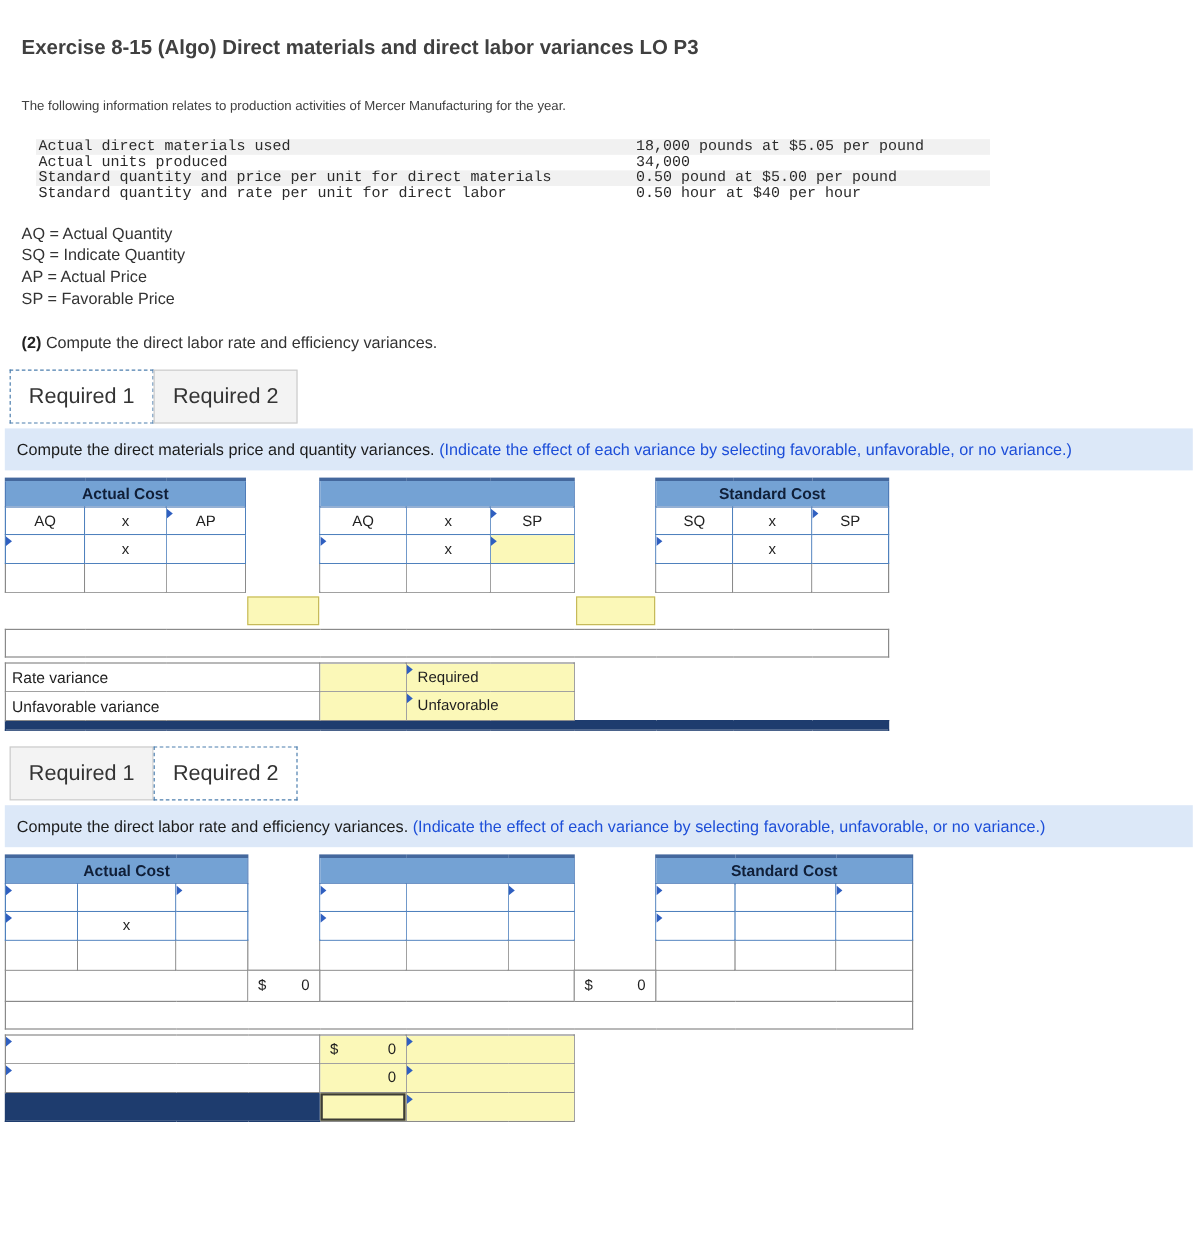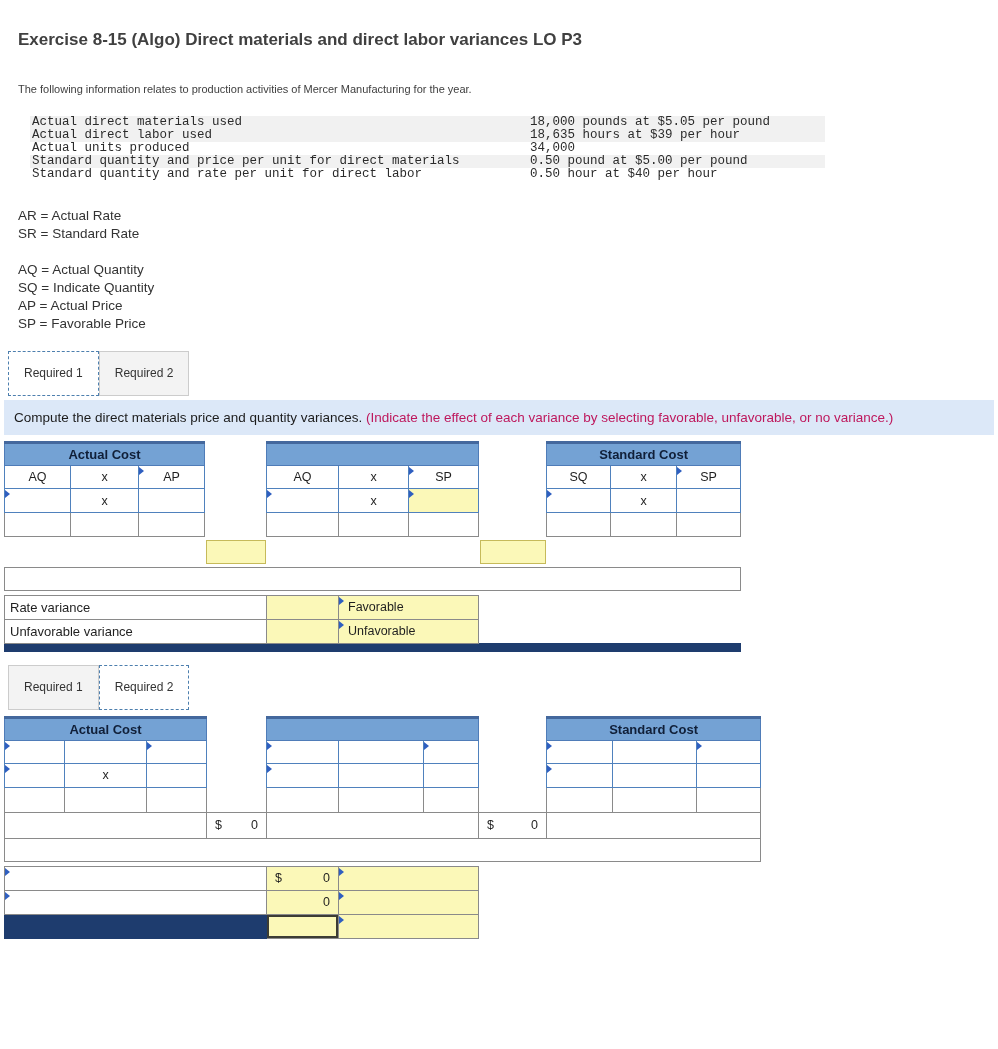--- a/index.html
+++ b/index.html
@@ -18,29 +18,29 @@
   .ilabel{flex:0 0 498px;overflow:hidden;}
   .ivalue{flex:1;overflow:hidden;}
 
   .abbr{font-size:13.5px;line-height:18px;color:#333;margin:26px 18px 0 18px;}
   .abbr.g2{margin-top:18px;}
   .tasks{font-size:13.5px;line-height:19px;color:#333;margin:18px 18px 0 18px;}
   .tasks .num{font-weight:bold;color:#222;}
 
   
   .tabs{display:flex;margin:13px 0 0 8px;}
-  .tab{height:45px;line-height:43px;padding:0 15px;font-size:12px;color:#333;
+  .tab{height:45px;line-height:43px;padding:0 15px;font-size:18px;color:#333;
        background:#f3f3f3;border:1px solid #cccccc;cursor:pointer;text-align:right;}
   .tab.active{background:#ffffff;border:1px dashed #4d7fae;}
 
   
   .instruction{margin:4px 4px 0 4px;background:#dce8f8;padding:9px 16px 9px 10px;
                font-size:13.5px;line-height:17px;color:#1c1c1c;}
   .instruction.p1{padding-right:48px;}
-  .instruction .note{color:#be185d;}
+  .instruction .note{color:#1d4ed8;}
 
   
   table.ws{border-collapse:collapse;table-layout:fixed;margin:6px 0 12px 4px;}
   .ws td{padding:0;font-size:12.5px;color:#1f1f1f;vertical-align:middle;position:relative;
          text-align:center;overflow:hidden;}
   td.hdr{background:#74a2d4;border:1px solid #4f7cb8;border-top:3px solid #44689d;
          font-weight:bold;font-size:13px;color:#101f38;}
   td.gap,td.nob{border:none;background:transparent;}
   td.b{border:1px solid #4f81bd;background:#fff;}
   td.g{border:1px solid #8a8a8a;background:#fff;}
@@ -64,50 +64,43 @@
 <div>
 
   <div class="title">Exercise 8-15 (Algo) Direct materials and direct labor variances LO P3</div>
   <div class="intro">The following information relates to production activities of Mercer Manufacturing for the year.</div>
 
   <div class="info-table">
     <div class="irow shade">
       <span class="ilabel">Actual direct materials used</span>
       <span class="ivalue">18,000 pounds at $5.05 per pound</span>
     </div>
-    <div class="irow shade">
-      <span class="ilabel">Actual direct labor used</span>
-      <span class="ivalue">18,635 hours at $39 per hour</span>
-    </div>
     <div class="irow">
       <span class="ilabel">Actual units produced</span>
       <span class="ivalue">34,000</span>
     </div>
     <div class="irow shade">
       <span class="ilabel">Standard quantity and price per unit for direct materials</span>
       <span class="ivalue">0.50 pound at $5.00 per pound</span>
     </div>
     <div class="irow">
       <span class="ilabel">Standard quantity and rate per unit for direct labor</span>
       <span class="ivalue">0.50 hour at $40 per hour</span>
     </div>
   </div>
 
-  <div class="abbr">
-    <div>AR = Actual Rate</div>
-    <div>SR = Standard Rate</div>
-  </div>
   <div class="abbr g2">
     <div>AQ = Actual Quantity</div>
     <div>SQ = Indicate Quantity</div>
     <div>AP = Actual Price</div>
     <div>SP = Favorable Price</div>
   </div>
 
   <div class="tasks">
+    <div><span class="num">(2)</span><span> Compute the direct labor rate and efficiency variances.</span></div>
   </div>
 
   <div class="tabs">
     <div class="tab active">Required 1</div>
     <div class="tab">Required 2</div>
   </div>
 
   <div class="instruction p1">
     <span>Compute the direct materials price and quantity variances. </span><span class="note">(Indicate the effect of each variance by selecting favorable, unfavorable, or no variance.)</span>
   </div>
@@ -196,21 +189,21 @@
       <td colspan="11" class="g"></td>
     </tr>
     <tr style="height:5px">
           <td colspan="11" class="nob"></td>
         </tr>
     <tr style="height:24px">
       <td colspan="4" class="g lbl">Rate variance</td>
       <td class="g yel"></td>
       <td colspan="2" class="g yel">
             <span class="tri"></span>
-            <span class="ddlbl">Favorable</span>
+            <span class="ddlbl">Required</span>
           </td>
       <td colspan="4" class="nob"></td>
     </tr>
     <tr style="height:24px">
       <td colspan="4" class="g lbl">Unfavorable variance</td>
       <td class="g yel"></td>
       <td colspan="2" class="g yel">
             <span class="tri"></span>
             <span class="ddlbl">Unfavorable</span>
           </td>
@@ -220,20 +213,23 @@
       <td colspan="11" class="navy"></td>
     </tr>
   </tbody>
     </table>
 
   <div class="tabs">
     <div class="tab">Required 1</div>
     <div class="tab active">Required 2</div>
   </div>
 
+  <div class="instruction">
+    <span>Compute the direct labor rate and efficiency variances. </span><span class="note">(Indicate the effect of each variance by selecting favorable, unfavorable, or no variance.)</span>
+  </div>
 
   <table class="ws" style="width:756px">
     <colgroup>
       <col style="width:60px">
         <col style="width:82px">
         <col style="width:60px">
       <col style="width:60px">
       <col style="width:72px">
         <col style="width:85px">
         <col style="width:55px">

